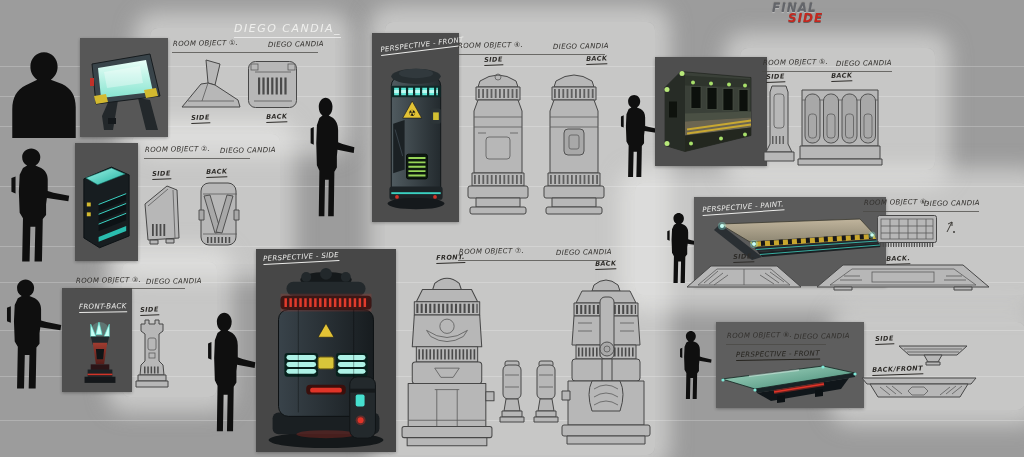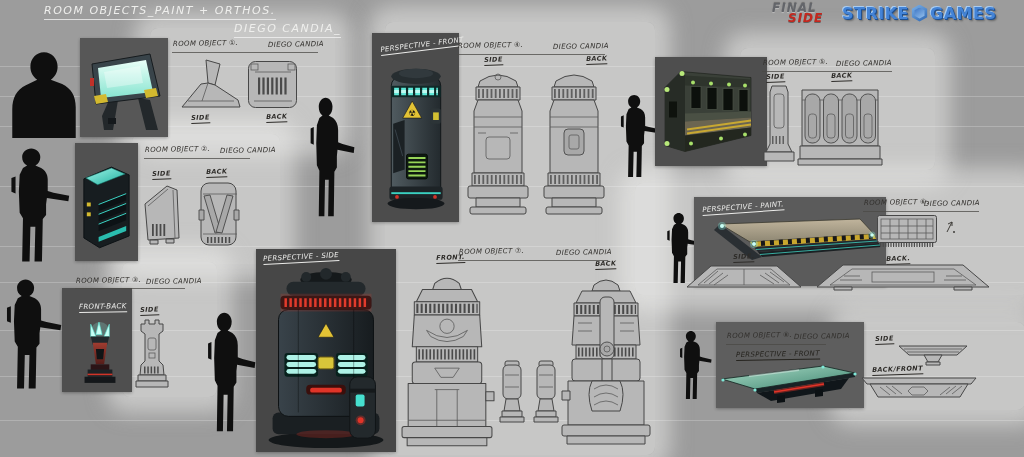--- a/index.html
+++ b/index.html
@@ -81,31 +81,25 @@
   <div class="hline" style="top:66px"></div>
   <div class="hline" style="top:96px"></div>
   <div class="hline" style="top:126px"></div>
   <div class="hline" style="top:186px"></div>
   <div class="hline" style="top:246px"></div>
   <div class="hline" style="top:282px"></div>
   <div class="hline" style="top:330px"></div>
   <div class="hline" style="top:376px"></div>
   <div class="hline" style="top:420px"></div>
 
-  <span class="title" style="left:44px;top:4px">ROOM OBJECTS_PAINT + ORTHOS.</span>
   <span class="title" style="left:234px;top:22px">DIEGO CANDIA_</span>
 
   <div class="brand-final">
     <span class="t1">FINAL</span>
     <span class="t2">SIDE</span>
-  </div>
-  <div class="brand-sg">
-    <span>STRIKE</span>
-    <span class="hex"></span>
-    <span>GAMES</span>
   </div>
 
   <svg class="art" style="left:10px;top:50px" width="68" height="88" viewBox="0 0 60 80" preserveAspectRatio="none">
       <use href="#sil-bust"></use>
     </svg>
   <div class="panel" style="left:80px;top:38px;width:88px;height:99px;background:#575757"></div>
   <svg class="art" style="left:80px;top:38px" width="88" height="99" viewBox="0 0 88 99">
     <path d="M22,78 L30,60 L38,62 L33,92 L24,92 Z" fill="#23282b"></path>
     <path d="M58,60 L70,62 L78,92 L66,92 Z" fill="#23282b"></path>
     <path d="M12,26 L70,16 L80,58 L16,66 Z" fill="#39444a" stroke="#161b1e"></path>

